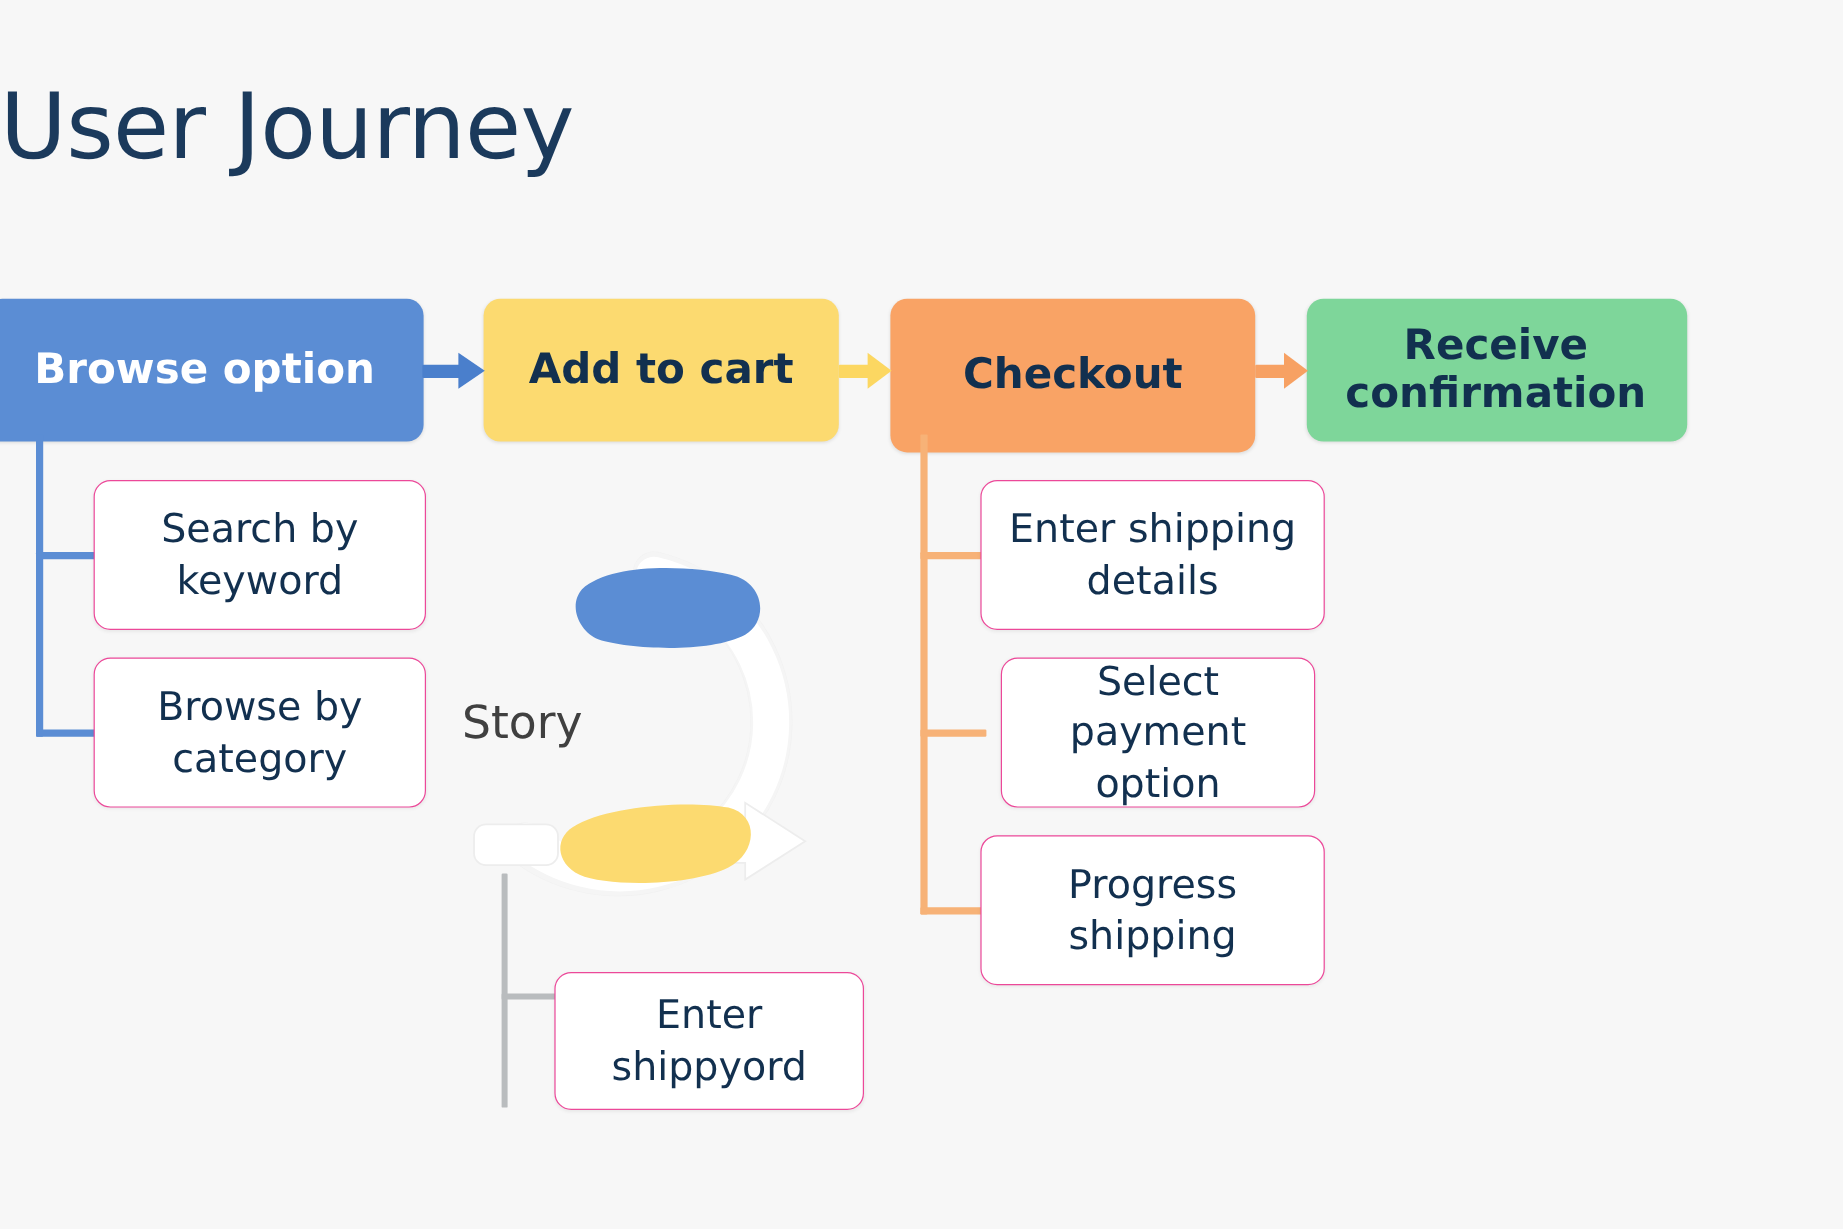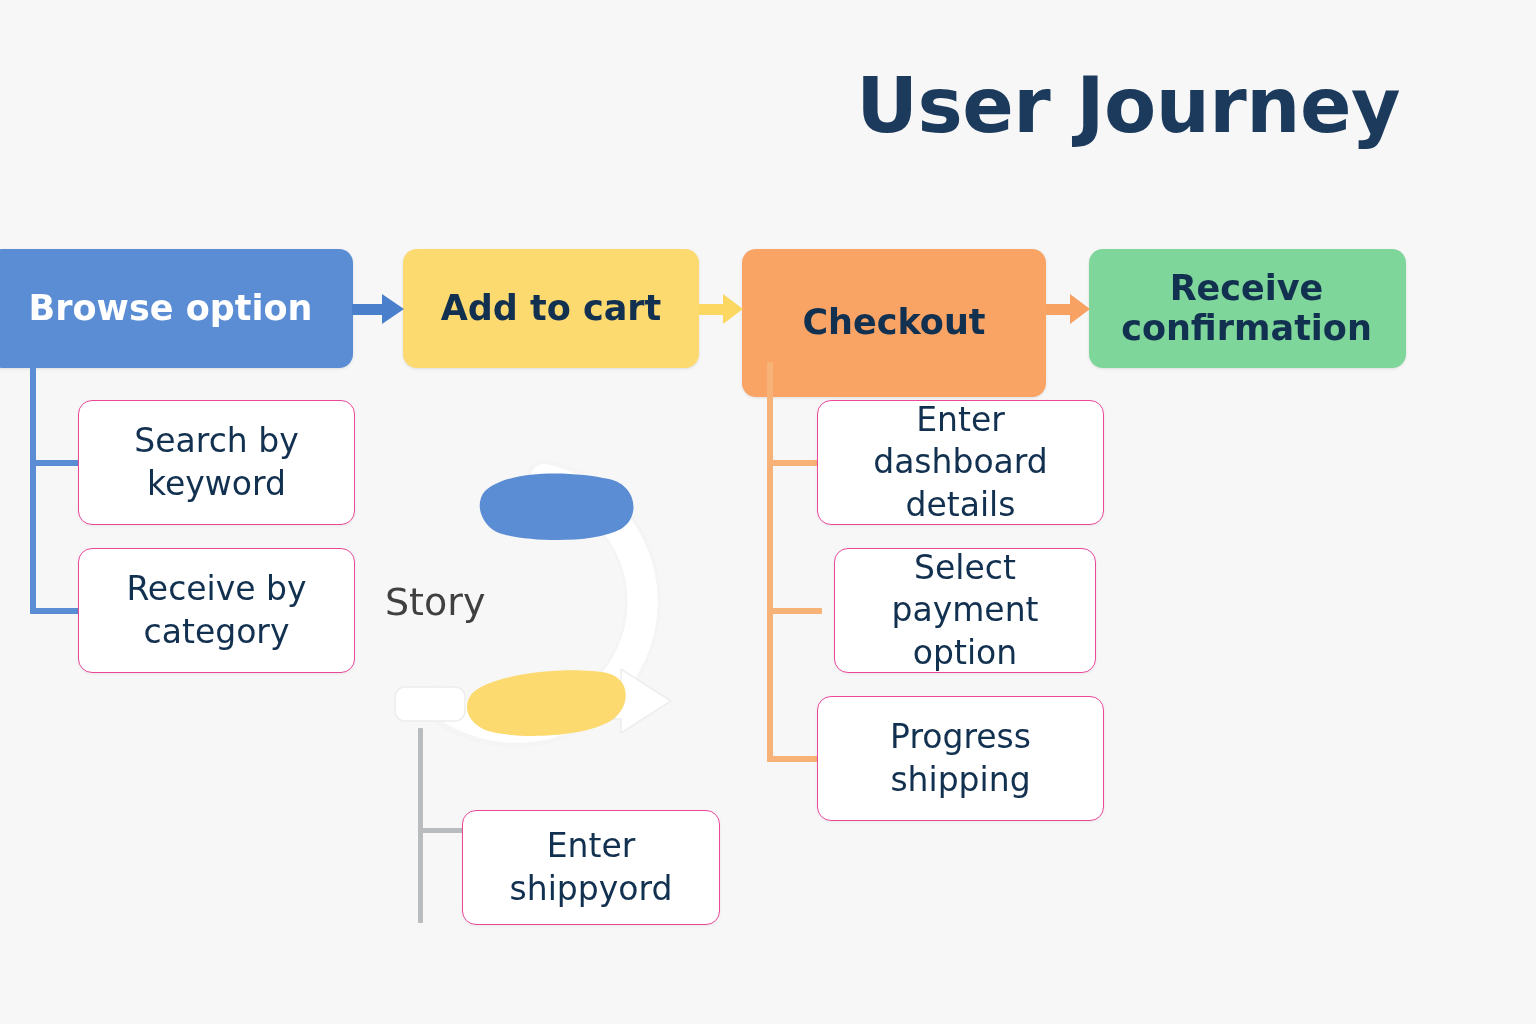--- a/index.html
+++ b/index.html
@@ -23,23 +23,23 @@
     height: 1024px;
     background: #f7f7f7;
   }
 
   
   #page-title {
     position: absolute;
     left: 0;
     top: 66px;
     width: 1400px;
-    text-align: right;
+    text-align: left;
     font-size: 76px;
-    font-weight: bold;
+    font-weight: normal;
     color: #1b3a5c;
     letter-spacing: -0.5px;
     line-height: 1.05;
     font-family: "DejaVu Sans", "Liberation Sans", sans-serif;
   }
 
   
   .stage {
     position: absolute;
     border-radius: 14px;
@@ -56,21 +56,21 @@
   }
   #stage-browse {
     left: -12px; top: 249px; width: 365px; height: 119px;
     background: #5b8dd4; color: #ffffff;
   }
   #stage-cart {
     left: 403px; top: 249px; width: 296px; height: 119px;
     background: #fcda70; color: #12304f; justify-content: center;
   }
   #stage-checkout {
-    left: 742px; top: 249px; width: 304px; height: 148px;
+    left: 742px; top: 249px; width: 304px; height: 128px;
     background: #f9a365; color: #12304f;
   }
   #stage-confirm {
     left: 1089px; top: 249px; width: 317px; height: 119px;
     background: #7ed69a; color: #12304f; padding-left: 12px;
   }
 
   
   .flow-arrow { position: absolute; height: 30px; }
   .flow-arrow .shaft {
@@ -201,30 +201,30 @@
   </div>
 
   <div class="conn-v blue-line" id="conn-browse-trunk"></div>
   <div class="conn-h blue-line" id="conn-browse-b1"></div>
   <div class="conn-h blue-line" id="conn-browse-b2"></div>
 
   <div class="subcard" id="card-search">
     <span>Search by keyword</span>
   </div>
   <div class="subcard" id="card-filter">
-    <span>Receive by category</span>
+    <span>Browse by category</span>
   </div>
 
   <div class="conn-v orange-line" id="conn-checkout-trunk"></div>
   <div class="conn-h orange-line" id="conn-checkout-b1"></div>
   <div class="conn-h orange-line" id="conn-checkout-b2"></div>
   <div class="conn-h orange-line" id="conn-checkout-b3"></div>
 
   <div class="subcard" id="card-shipping">
-    <span>Enter dashboard details</span>
+    <span>Enter shipping details</span>
   </div>
   <div class="subcard" id="card-payment">
     <span>Select payment option</span>
   </div>
   <div class="subcard" id="card-progress">
     <span>Progress shipping</span>
   </div>
 
   <div class="conn-v gray-line" id="conn-story-trunk"></div>
   <div class="conn-h gray-line-h" id="conn-story-b1"></div>

